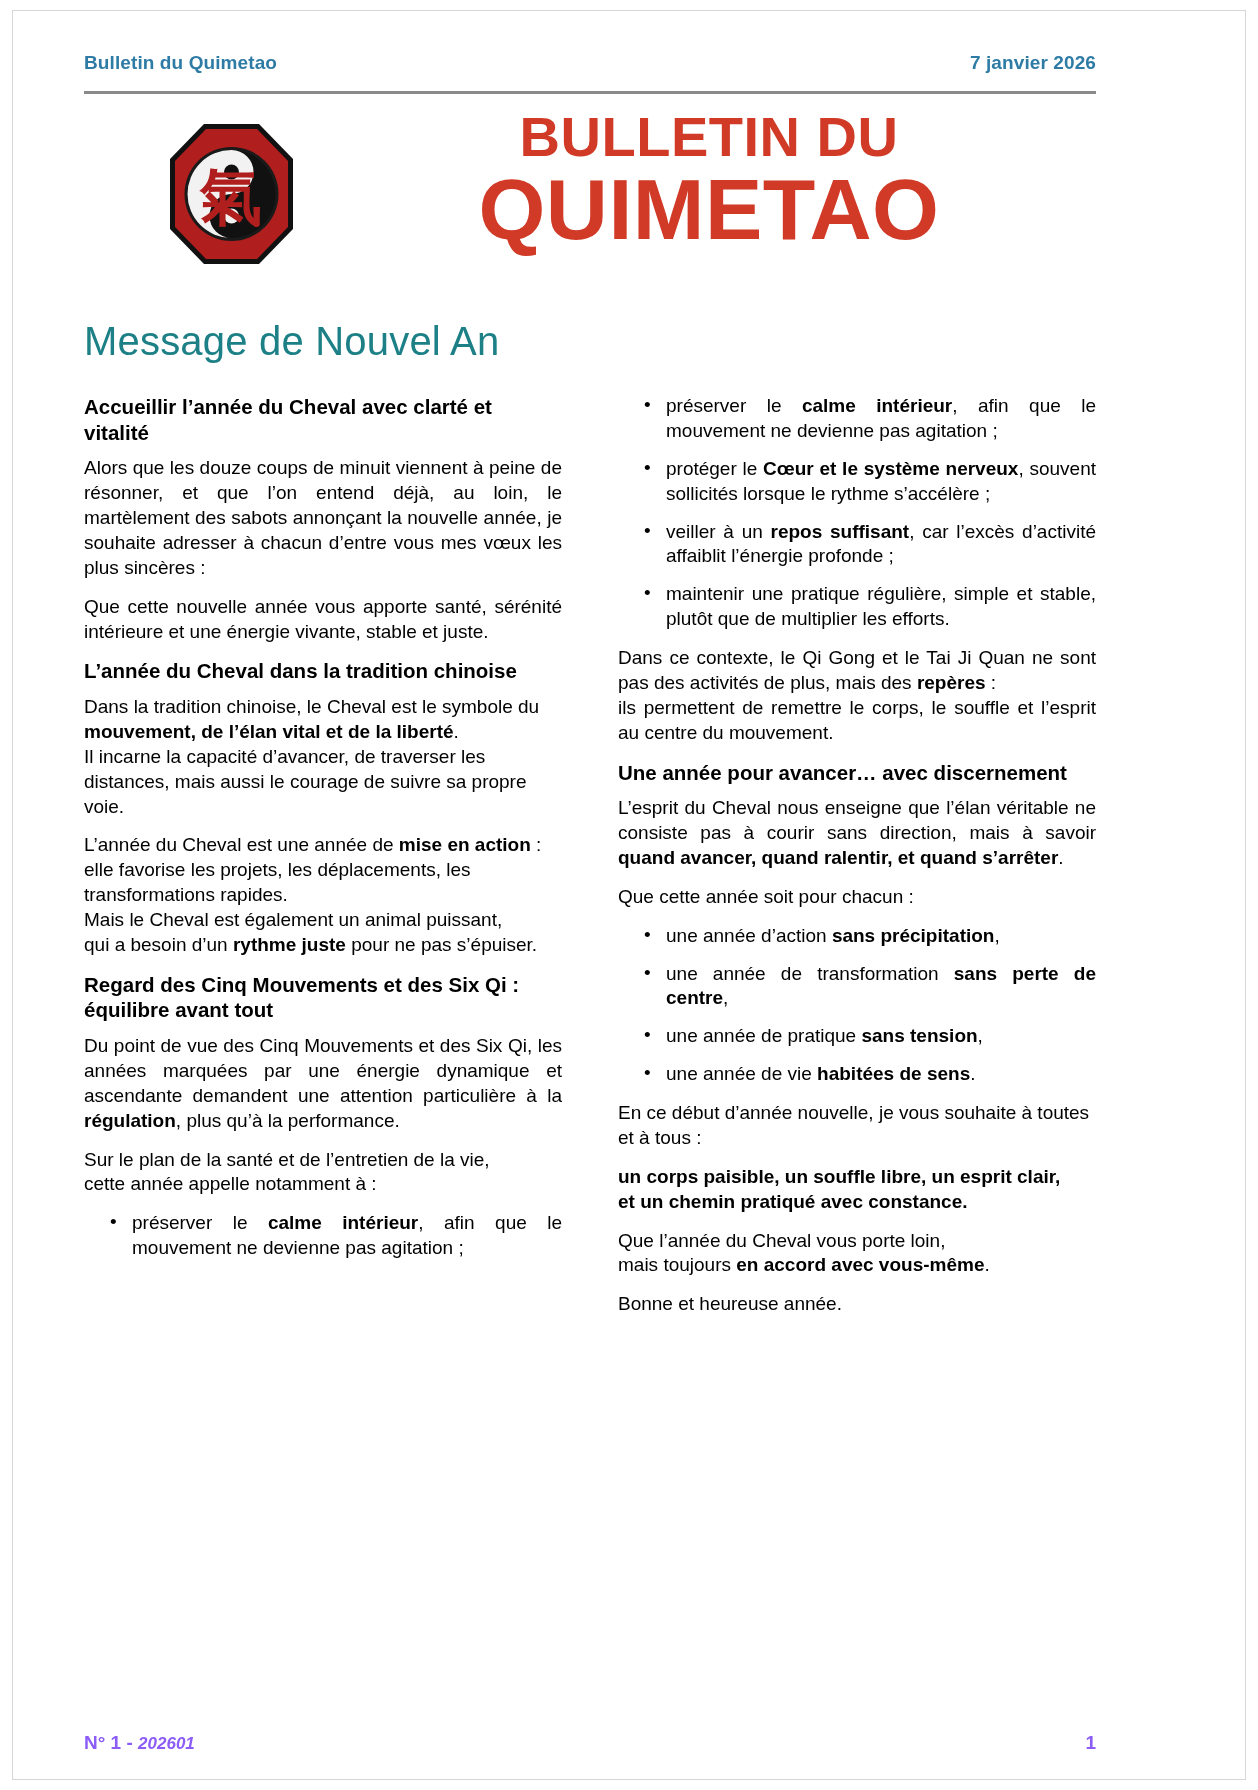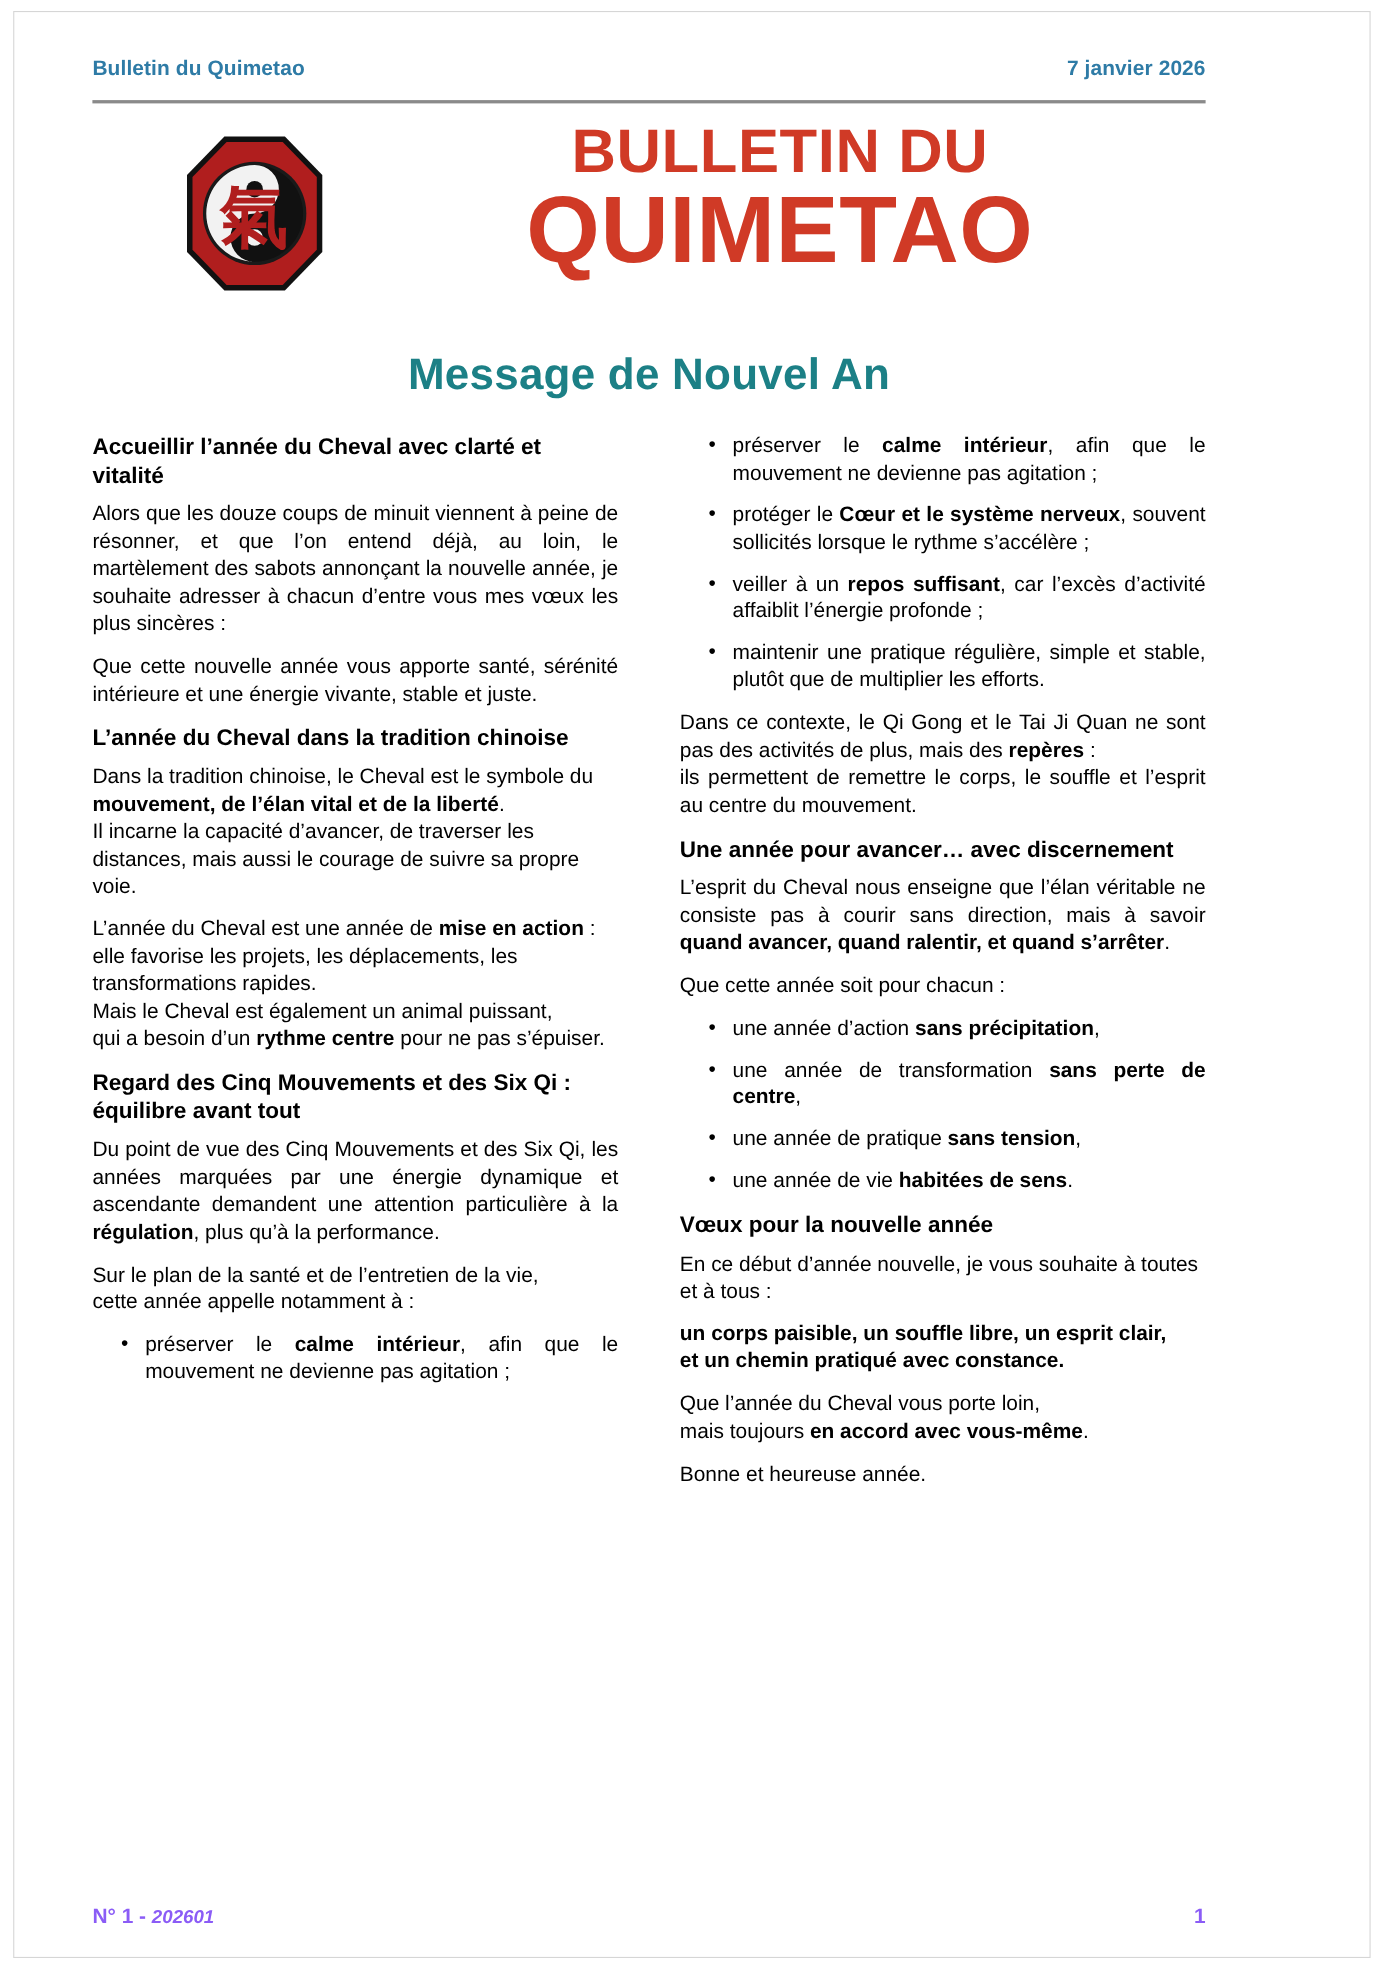--- a/index.html
+++ b/index.html
@@ -82,24 +82,23 @@
     width: 740px;
     text-align: center;
     color: #D03A26;
     font-weight: bold;
     line-height: .98;
   }
   .mt-line1 { font-size: 56px; letter-spacing: .5px; }
   .mt-line2 { font-size: 86px; letter-spacing: .5px; margin-top: 2px;}
 
   .article-title {
-    text-align: center;
     color: #1C8086;
     font-size: 40px;
-    font-weight: bold;
+    font-weight: normal;
     margin-top: -4px;
     letter-spacing: .2px;
   }
 
   
   .columns {
     margin-top: 30px;
     display: flex;
     gap: 0px;
     width: 100%;
@@ -219,21 +218,21 @@
         <h3 class="sec">Accueillir l’année du Cheval avec clarté et vitalité</h3>
 
         <p class="body">Alors que les douze coups de minuit viennent à peine de résonner, et que l’on entend déjà, au loin, le martèlement des sabots annonçant la nouvelle année, je souhaite adresser à chacun d’entre vous mes vœux les plus sincères :</p>
 
         <p class="body">Que cette nouvelle année vous apporte santé, sérénité intérieure et une énergie vivante, stable et juste.</p>
 
         <h3 class="sec">L’année du Cheval dans la tradition chinoise</h3>
 
         <p class="body noj"><span>Dans la tradition chinoise, le Cheval est le symbole du </span><b>mouvement, de l’élan vital et de la liberté</b><span>.</span><br><span>Il incarne la capacité d’avancer, de traverser les distances, mais aussi le courage de suivre sa propre voie.</span></p>
 
-        <p class="body noj"><span>L’année du Cheval est une année de </span><b>mise en action</b><span> :</span><br><span>elle favorise les projets, les déplacements, les transformations rapides.</span><br><span>Mais le Cheval est également un animal puissant,</span><br><span>qui a besoin d’un </span><b>rythme centre</b><span> pour ne pas s’épuiser.</span></p>
+        <p class="body noj"><span>L’année du Cheval est une année de </span><b>mise en action</b><span> :</span><br><span>elle favorise les projets, les déplacements, les transformations rapides.</span><br><span>Mais le Cheval est également un animal puissant,</span><br><span>qui a besoin d’un </span><b>rythme juste</b><span> pour ne pas s’épuiser.</span></p>
 
 
         <h3 class="sec">Regard des Cinq Mouvements et des Six Qi : équilibre avant tout</h3>
 
         <p class="body"><span>Du point de vue des Cinq Mouvements et des Six Qi, les années marquées par une énergie dynamique et ascendante demandent une attention particulière à la </span><b>régulation</b><span>, plus qu’à la performance.</span></p>
 
         <p class="body noj"><span>Sur le plan de la santé et de l’entretien de la vie,</span><br><span>cette année appelle notamment à :</span></p>
 
         <ul class="bul">
           <li><span>préserver le </span><b>calme intérieur</b><span>, afin que le mouvement ne devienne pas agitation ;</span></li>
@@ -258,21 +257,20 @@
 
         <p class="body noj">Que cette année soit pour chacun :</p>
 
         <ul class="bul">
           <li><span>une année d’action </span><b>sans précipitation</b><span>,</span></li>
           <li><span>une année de transformation </span><b>sans perte de centre</b><span>,</span></li>
           <li><span>une année de pratique </span><b>sans tension</b><span>,</span></li>
           <li><span>une année de vie </span><b>habitées de sens</b><span>.</span></li>
         </ul>
 
-        <h3 class="sec tight">Vœux pour la nouvelle année</h3>
 
         <p class="body noj">En ce début d’année nouvelle, je vous souhaite à toutes et à tous :</p>
 
         <p class="body noj"><b>un corps paisible, un souffle libre, un esprit clair,</b><br><b>et un chemin pratiqué avec constance.</b></p>
 
         <p class="body noj"><span>Que l’année du Cheval vous porte loin,</span><br><span>mais toujours </span><b>en accord avec vous-même</b><span>.</span></p>
 
         <p class="body noj">Bonne et heureuse année.</p>
 
       </div>

